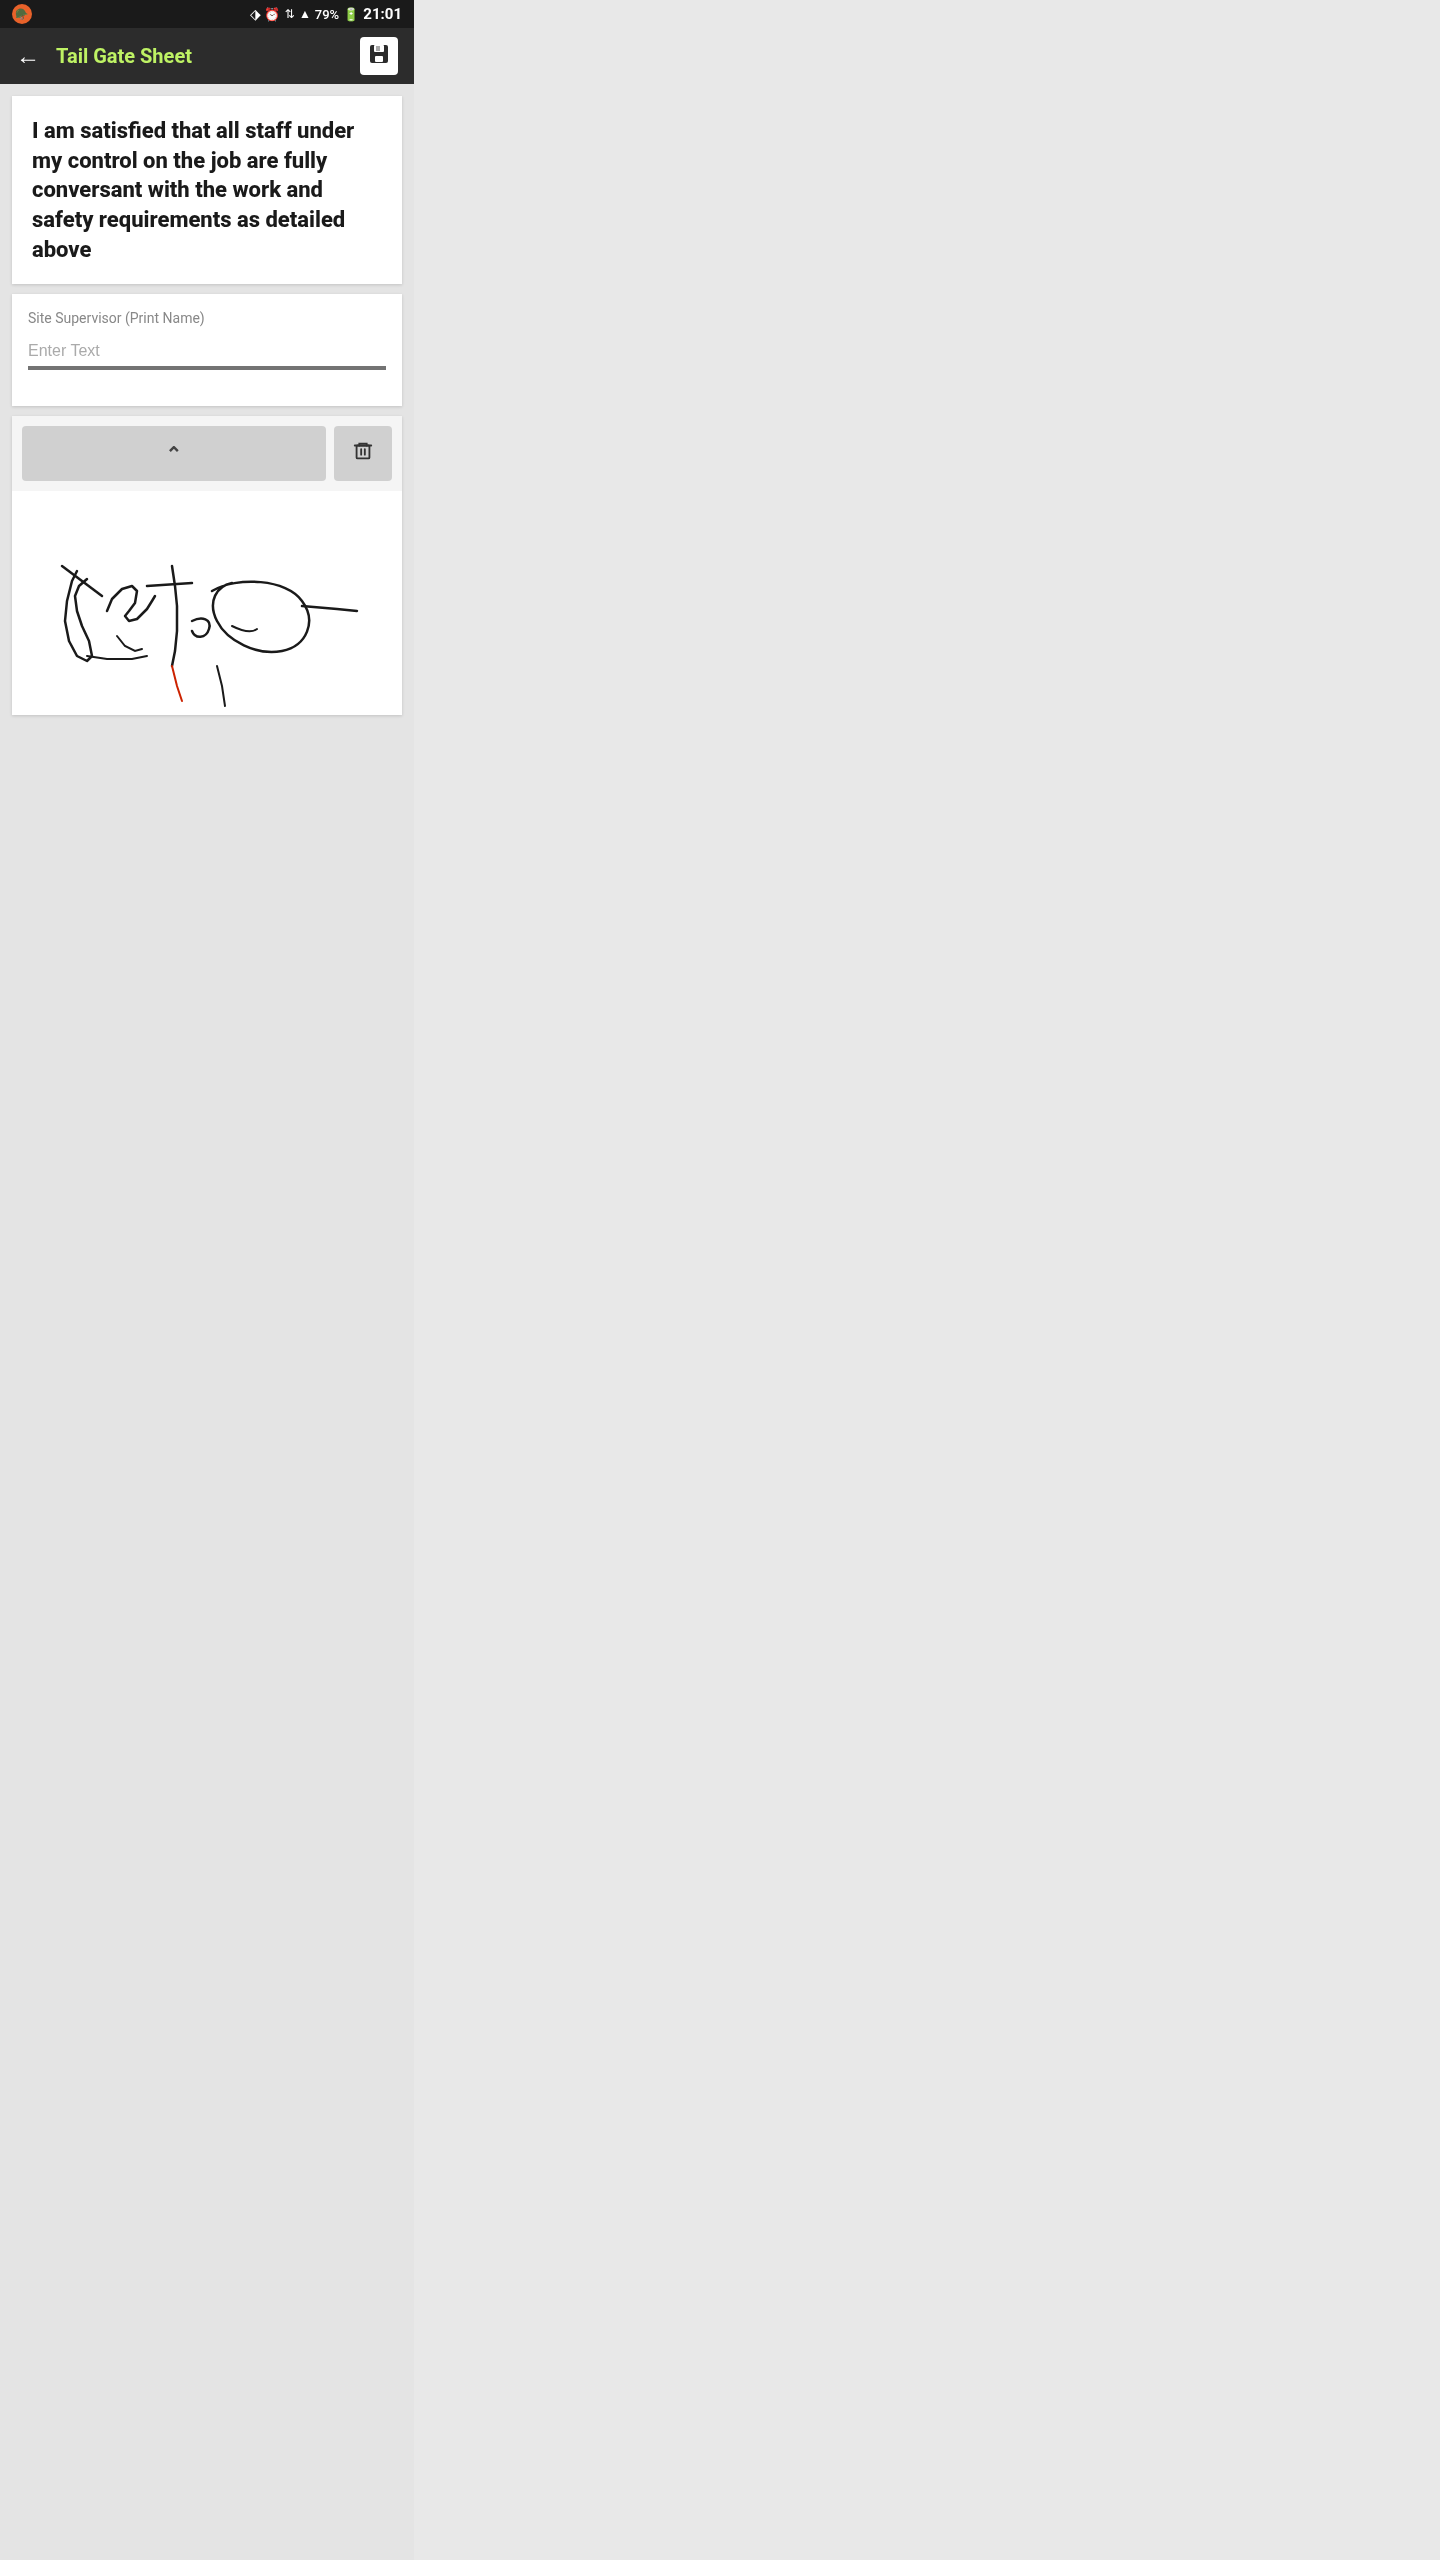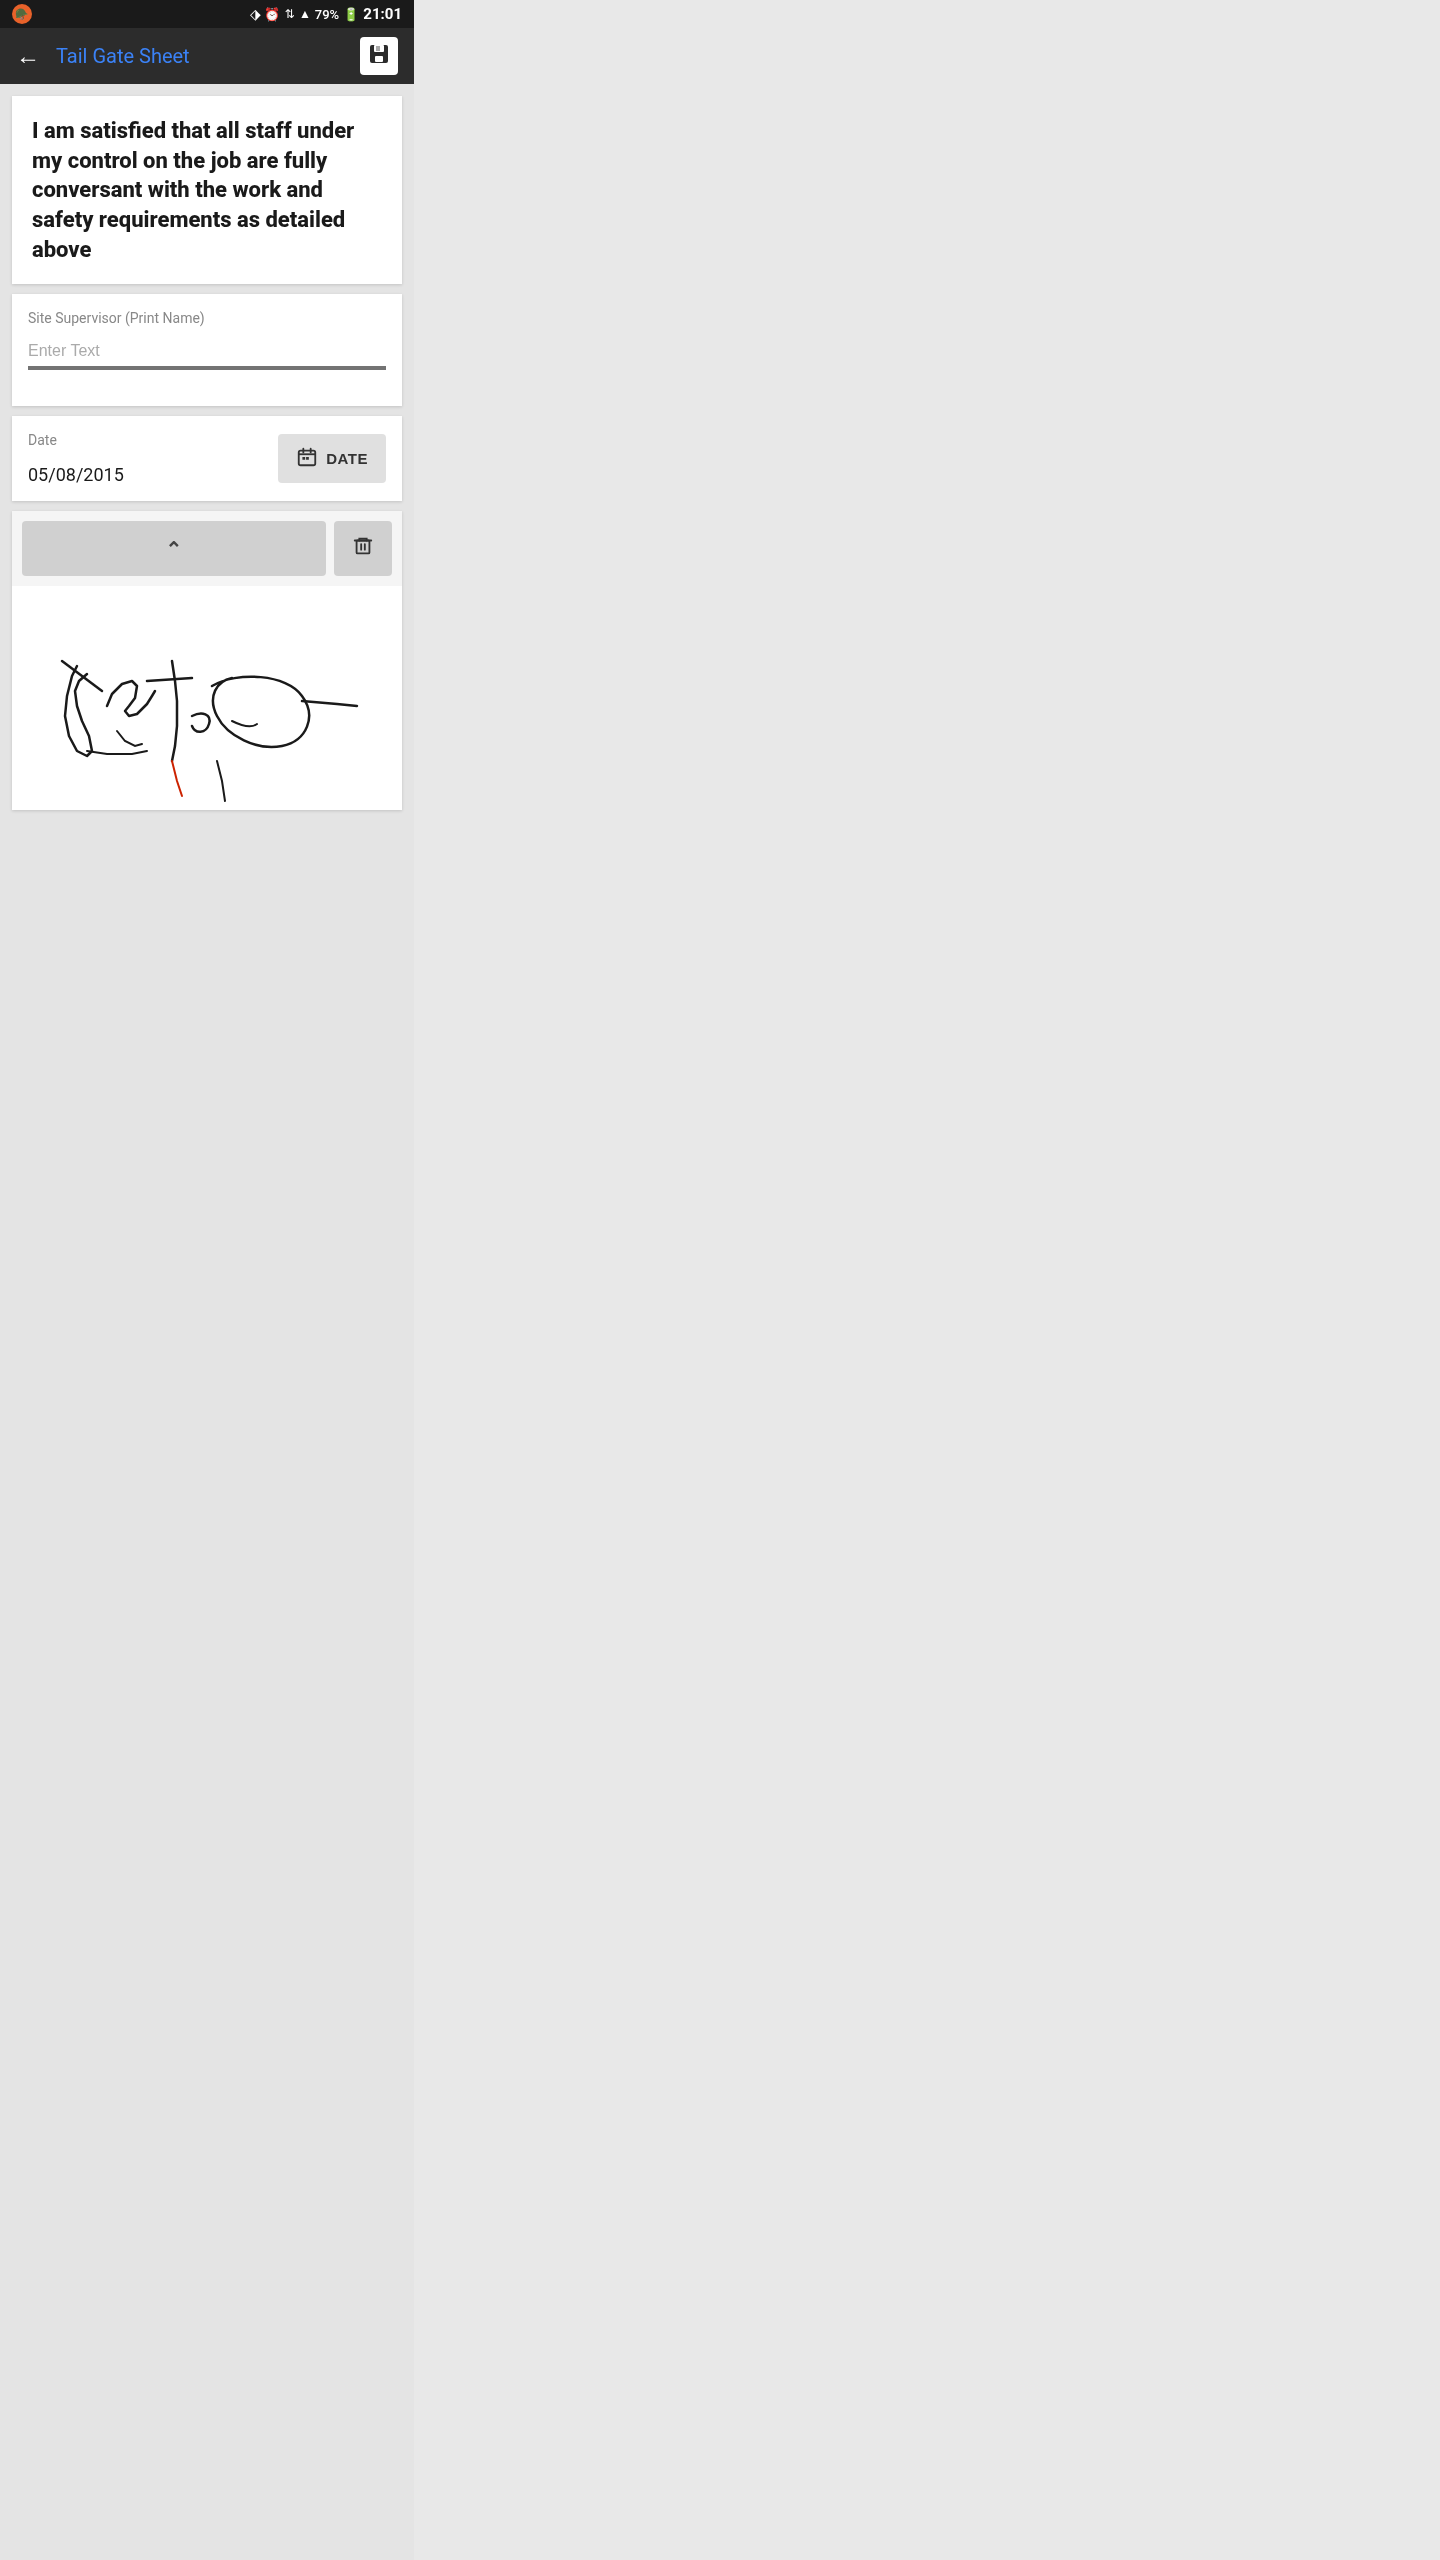--- a/index.html
+++ b/index.html
@@ -61,22 +61,22 @@
     }
 
     .back-arrow {
       font-size: 24px;
       cursor: pointer;
       color: white;
     }
 
     .app-bar-title {
       font-size: 20px;
-      font-weight: 400;
-      color: #3b82f6;
+      font-weight: 700;
+      color: #bef264;
     }
 
     .save-icon {
       width: 38px;
       height: 38px;
       background-color: white;
       border-radius: 4px;
       display: flex;
       align-items: center;
       justify-content: center;
@@ -273,40 +273,20 @@
 
   <div class="card statement-card">
     <p class="statement-text">I am satisfied that all staff under my control on the job are fully conversant with the work and safety requirements as detailed above</p>
   </div>
 
   <div class="card supervisor-card">
     <div class="field-label">Site Supervisor (Print Name)</div>
     <input class="field-input" type="text" value="" placeholder="Enter Text" style="">
   </div>
 
-  <div class="card date-card">
-    <div class="date-card-inner">
-      <div class="date-left">
-        <div class="field-label">Date</div>
-        <div class="date-value">05/08/2015</div>
-      </div>
-      <button class="date-button">
-        <span>
-          <svg width="22" height="22" viewBox="0 0 24 24" fill="none" xmlns="http://www.w3.org/2000/svg">
-            <rect x="3" y="5" width="18" height="16" rx="2" stroke="#333" stroke-width="2" fill="none"></rect>
-            <path d="M3 9h18" stroke="#333" stroke-width="2"></path>
-            <path d="M8 3v4M16 3v4" stroke="#333" stroke-width="2" stroke-linecap="round"></path>
-            <rect x="7" y="12" width="3" height="3" fill="#333"></rect>
-            <rect x="11" y="12" width="3" height="3" fill="#333"></rect>
-          </svg>
-        </span>
-        <span>DATE</span>
-      </button>
-    </div>
-  </div>
 
   <div class="card signature-card">
     <div class="signature-toolbar">
       <button class="collapse-btn">
         <span style="font-size:20px; font-weight:bold;">⌃</span>
       </button>
       <button class="delete-btn">
         <span>
           <svg width="22" height="22" viewBox="0 0 24 24" fill="none" xmlns="http://www.w3.org/2000/svg">
             <path d="M3 6h18" stroke="#333" stroke-width="2" stroke-linecap="round"></path>

